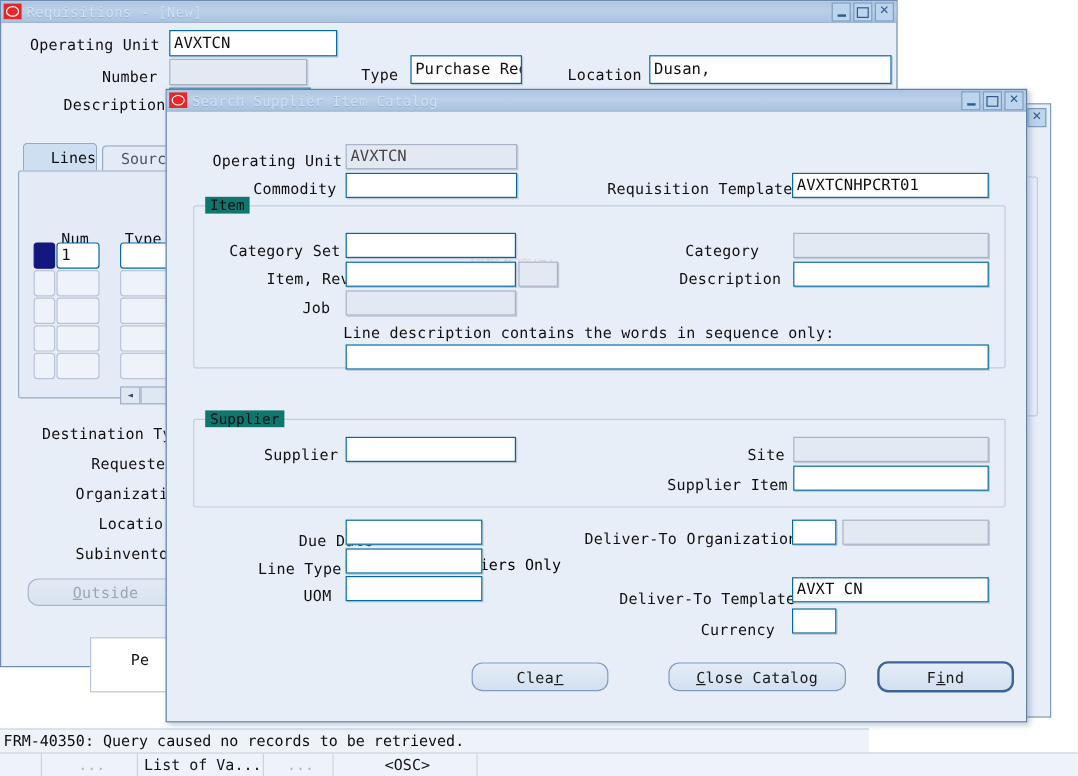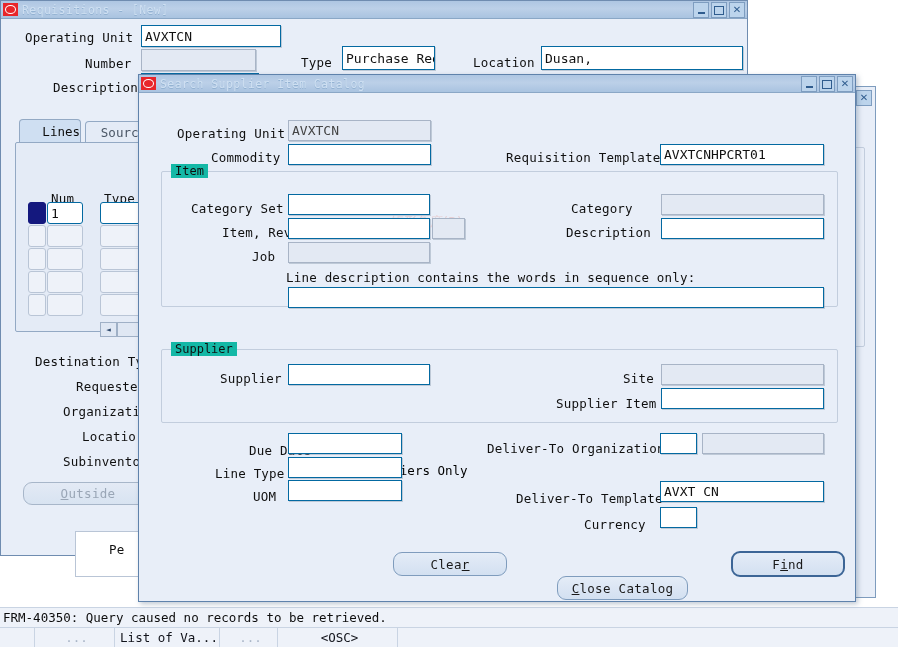--- a/index.html
+++ b/index.html
@@ -43,21 +43,21 @@
     font-family:"DejaVu Sans Mono","Liberation Mono",monospace;
     font-size:13px;color:#111;padding:0 3px;line-height:1;
     display:flex;align-items:center;overflow:hidden;white-space:nowrap;
   }
   .fld.ro{background:#e3e9f3;border-color:#a8b4c6;color:#444;}
   .fld.shadow{box-shadow:1px 1px 0 rgba(140,155,175,.45);}
 
   
   .group{position:absolute;box-sizing:border-box;border:1px solid #c2cddd;border-radius:2px;}
   .group>.gtitle{
-    position:absolute;top:-8px;left:9px;background:#14b8a6;padding:0 4px;
+    position:absolute;top:-8px;left:9px;background:#0f766e;padding:0 4px;
     font-size:12px;color:#101010;
   }
 
   
   .cbx{position:absolute;display:flex;align-items:center;gap:4px;font-size:12.5px;white-space:nowrap;}
   .cbx .box{width:10px;height:10px;border:1px solid #8fa0b6;background:#fff;box-sizing:border-box;flex:0 0 auto;}
 
   
   .btn{
     position:absolute;box-sizing:border-box;
@@ -84,21 +84,21 @@
   
   .gcell{position:absolute;box-sizing:border-box;background:#eef2f9;border:1px solid #b9c5d6;border-radius:3px;}
   .gcell.sel{background:#14187e;border-color:#14187e;}
 
   
   .sbar{position:absolute;box-sizing:border-box;background:#dfe7f3;border:1px solid #9fb0c6;}
   .sarrow{position:absolute;box-sizing:border-box;background:#dfe7f3;border:1px solid #9fb0c6;
           display:flex;align-items:center;justify-content:center;font-size:8px;color:#2f4a6d;}
 
   
-  .statusmsg{position:absolute;left:0;width:898px;height:20px;background:#eef2f9;
+  .statusmsg{position:absolute;left:0;width:724px;height:20px;background:#eef2f9;
              border-top:1px solid #c9d4e3;display:flex;align-items:center;padding-left:3px;
              font-size:12.5px;color:#0d0d0d;box-sizing:border-box;}
   .statusrow{position:absolute;left:0;width:898px;height:20px;background:#eef2f9;
              border-top:1px solid #c9d4e3;display:flex;box-sizing:border-box;}
   .scell{box-sizing:border-box;border-right:1px solid #c9d4e3;display:flex;align-items:center;
          padding-left:4px;font-size:12.5px;color:#11131a;overflow:hidden;white-space:nowrap;}
   .scell.dim{color:#aab6c7;}
 
   .watermark{position:absolute;font-family:"DejaVu Sans",sans-serif;font-size:13px;
              color:#e6cfd4;white-space:nowrap;pointer-events:none;}
@@ -277,21 +277,21 @@
 
   <div class="lbl" style="left:377px;top:416px;">Deliver-To Template</div>
   <div class="fld shadow" style="left:521px;top:406px;width:164px;height:21px;">AVXT CN</div>
 
   <div class="lbl" style="left:445px;top:442px;">Currency</div>
   <div class="fld shadow" style="left:521px;top:432px;width:37px;height:21px;"></div>
 
   <div class="btn" style="left:254px;top:477px;width:114px;height:24px;">
     <span>Clea<u>r</u></span>
   </div>
-  <div class="btn" style="left:418px;top:477px;width:131px;height:24px;margin-top:24px;">
+  <div class="btn" style="left:418px;top:477px;width:148px;height:24px;">
     <span><u>C</u>lose Catalog</span>
   </div>
   <div class="btn focus" style="left:592px;top:476px;width:114px;height:26px;">
     <span>F<u>i</u>nd</span>
   </div>
 </div>
 
 <div class="statusmsg" style="top:607px;">
   <span>FRM-40350: Query caused no records to be retrieved.</span>
 </div>

